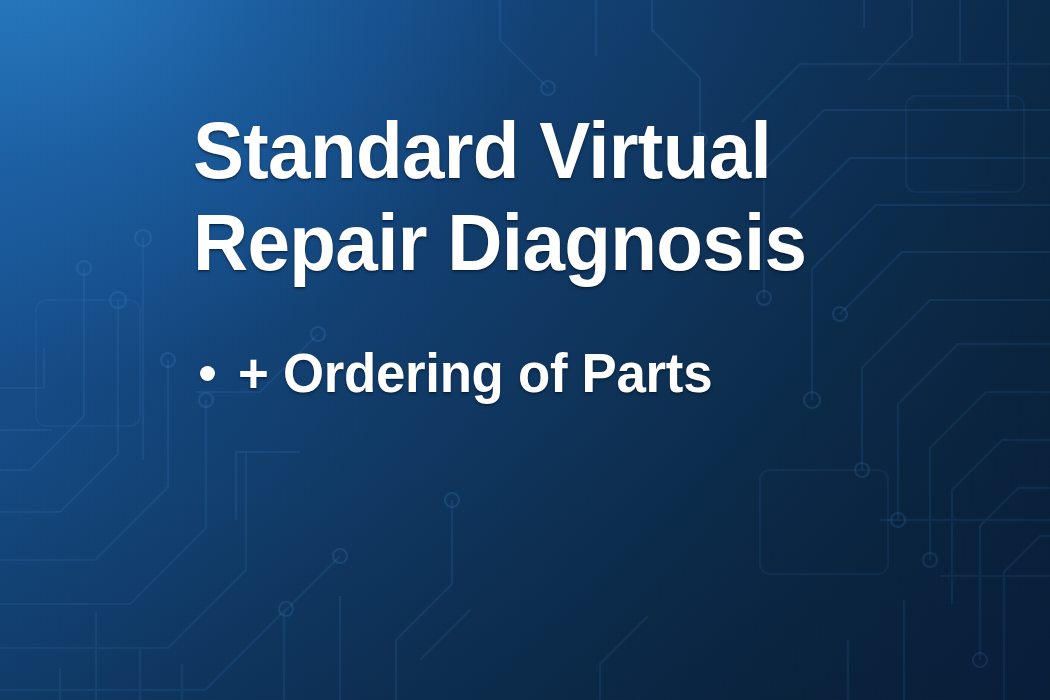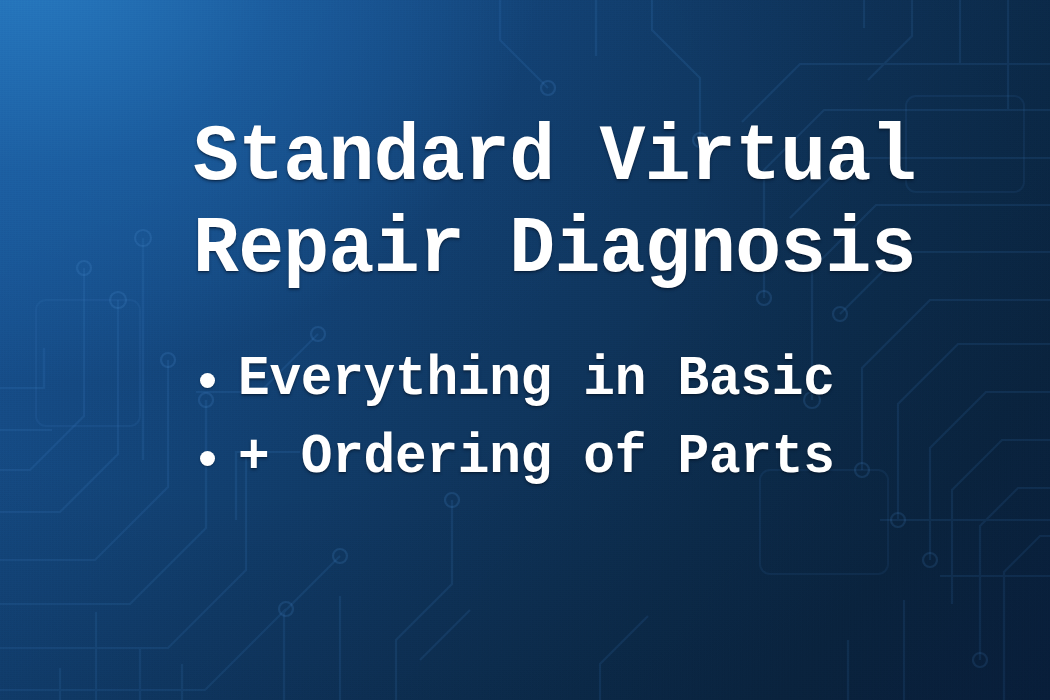--- a/index.html
+++ b/index.html
@@ -64,24 +64,23 @@
     position: absolute;
     inset: 0;
     pointer-events: none;
     background: radial-gradient(ellipse 1150px 880px at 22% 20%,
                 rgba(0,0,0,0) 40%, rgba(2,14,32,0.30) 100%);
   }
 
   
   .content {
     position: absolute;
-    left: 0; top: 16px;
+    left: 0; top: 9px;
     width: 1050px;
     height: 514px;
-    font-family: Liberation Mono, monospace;
   }
 
   .title-block {
     position: absolute;
     left: 193px;
     top: 96px;
     width: 800px;
   }
 
   .title-line {
@@ -225,22 +224,18 @@
   <div class="content">
 
     <div class="title-block">
       <span class="title-line">Standard Virtual</span>
       <span class="title-line">Repair Diagnosis</span>
     </div>
 
     <ul class="bullet-list">
       <li class="bullet-item">
         <span class="bullet-dot"></span>
-        <span class="bullet-text">Everything in Basic</span>
-      </li>
-      <li class="bullet-item">
-        <span class="bullet-dot"></span>
         <span class="bullet-text">+ Ordering of Parts</span>
       </li>
     </ul>
 
   </div>
 </div>
 
 </body></html>

